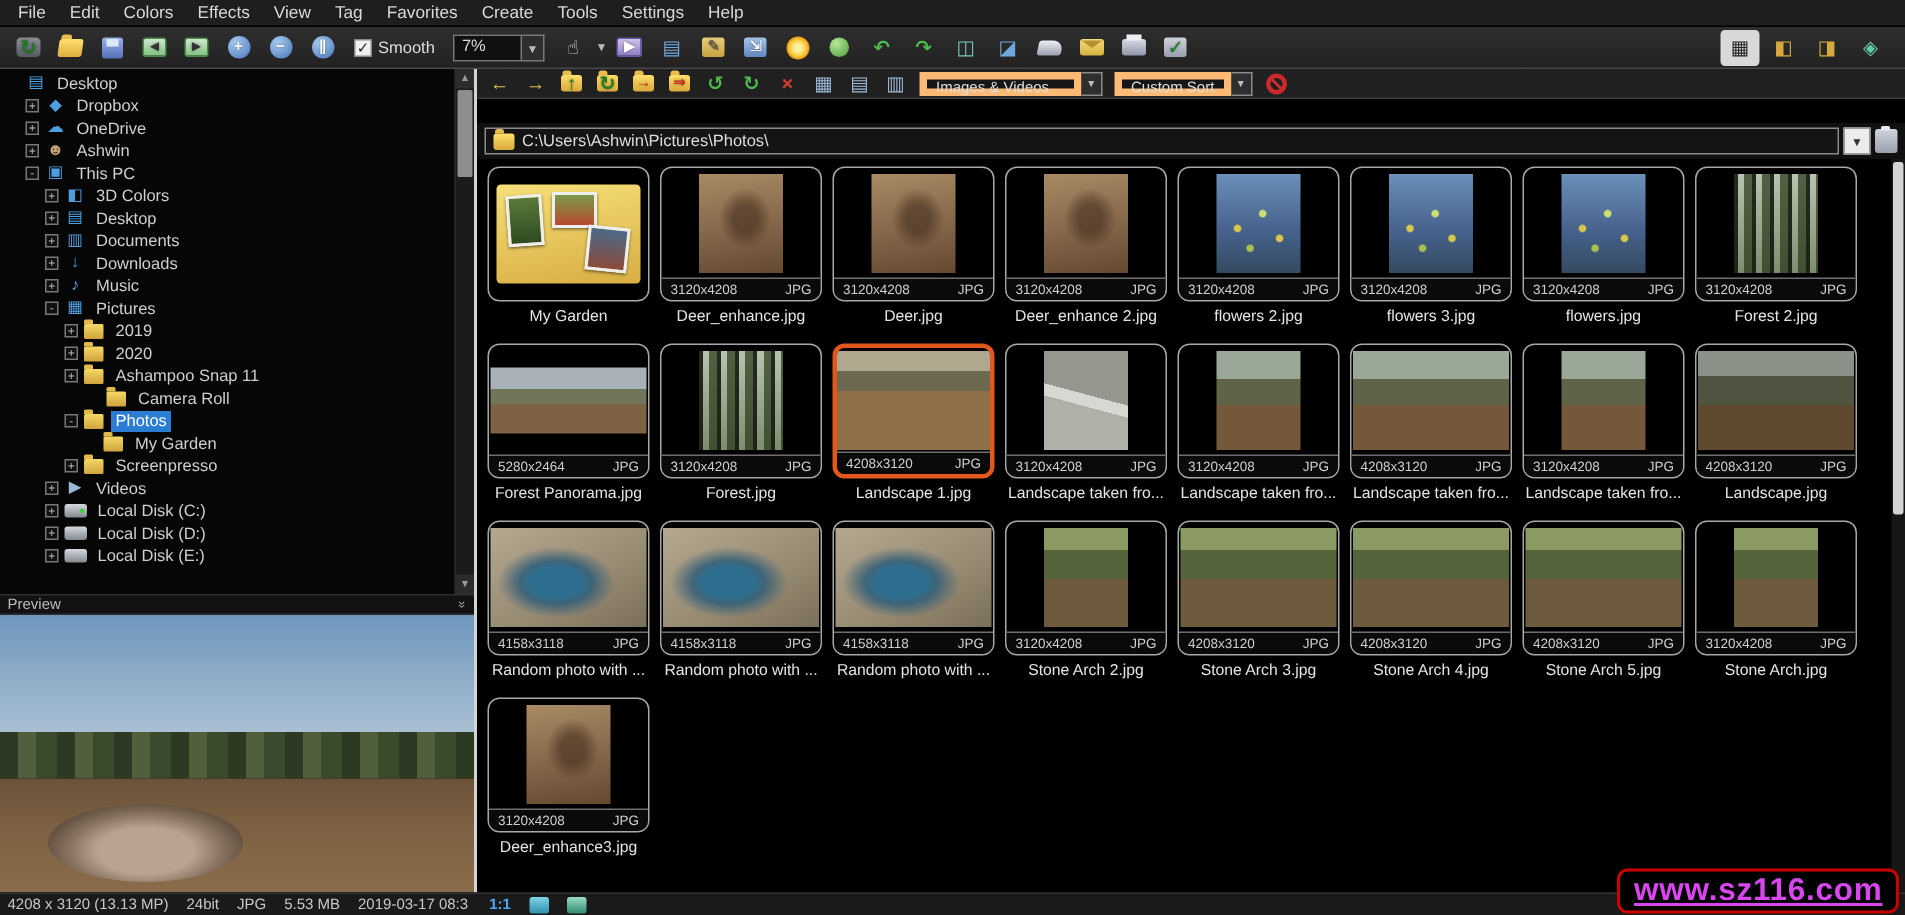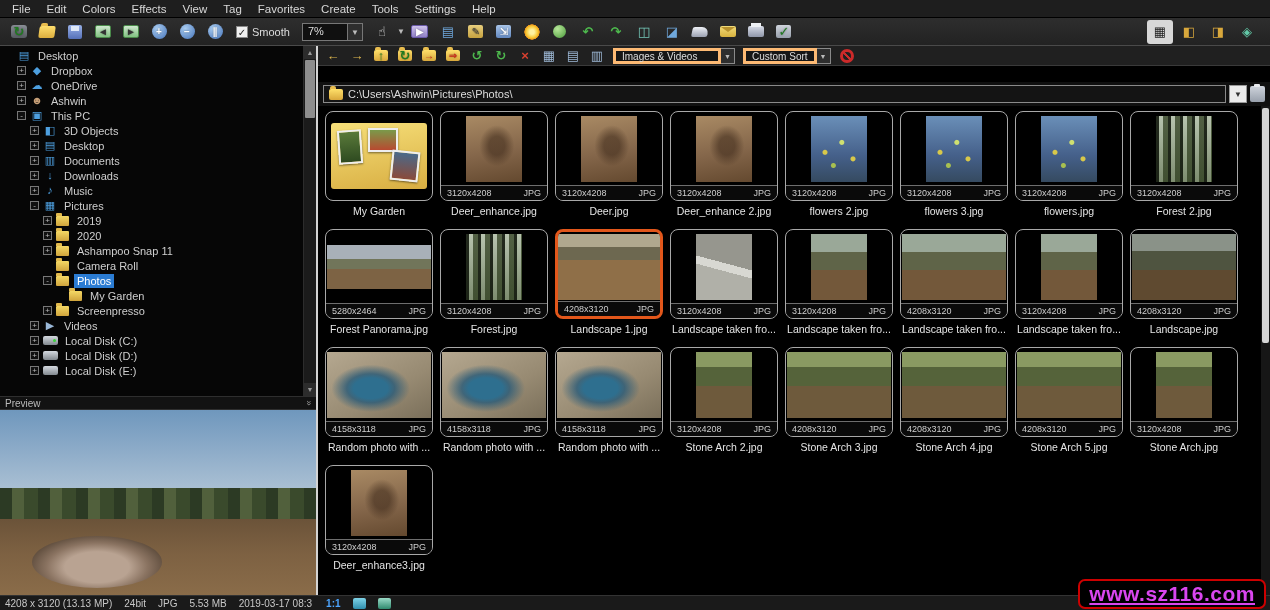--- a/index.html
+++ b/index.html
@@ -99,21 +99,21 @@
   #pimg .trees{height:17%;background:repeating-linear-gradient(90deg,#2c3a24 0 12px,#51603c 12px 24px,#3a4a2c 24px 38px);}
   #pimg .ground{height:41%;background:linear-gradient(180deg,#6b5339,#7d6142 45%,#8a6c49);position:relative;}
   #pimg .stones{position:absolute;left:10%;top:22%;width:130px;height:52px;border-radius:50%;
         background:radial-gradient(ellipse at 50% 60%,#b9a392 0 35%,#8a7361 55%,#5f4d3d 75%,transparent 78%);}
 
   
   #rightpanel{flex:1;display:flex;flex-direction:column;background:#000;min-width:0;}
   #browsertoolbar{height:20px;background:#202020;border-bottom:1px solid #3a3a3a;display:flex;
                   align-items:center;padding:0 4px;gap:2px;}
   .dd{display:flex;margin:0 3px;}
-  .ddfield{height:16px;background:#161616;border:3px solid #fdba74;color:#ddd;font-size:10px;
+  .ddfield{height:16px;background:#161616;border:5px solid #fdba74;color:#ddd;font-size:10px;
            padding:0 6px;min-width:108px;}
   .ddfield.narrow{min-width:70px;}
   .ddbtn{width:14px;height:16px;background:#2e2e2e;border:1px solid #8a8a8a;border-left:none;
          color:#bbb;font-size:7px;text-align:center;line-height:15px;}
   #addressbar{height:24px;display:flex;align-items:center;padding:2px 5px;gap:3px;background:#101010;margin-top:16px;}
   #addrfield{flex:1;height:18px;background:#141414;border:1px solid #8a8a8a;display:flex;
              align-items:center;gap:5px;padding:0 5px;}
   #addrtext{font-size:11px;color:#ddd;white-space:nowrap;}
   #addrdrop{width:18px;height:18px;background:#ececec;border:1px solid #999;color:#333;
             font-size:8px;text-align:center;line-height:17px;}
@@ -337,21 +337,21 @@
             <span class="tlabel">Ashwin</span>
           </div>
           <div class="trow" style="padding-left: 17px;">
             <span class="exp">-</span>
             <span class="tico ti-pc">▣</span>
             <span class="tlabel">This PC</span>
           </div>
           <div class="trow" style="padding-left: 30px;">
             <span class="exp">+</span>
             <span class="tico ti-cube">◧</span>
-            <span class="tlabel">3D Objects</span>
+            <span class="tlabel">3D Colors</span>
           </div>
           <div class="trow" style="padding-left: 30px;">
             <span class="exp">+</span>
             <span class="tico ti-monitor">▤</span>
             <span class="tlabel">Desktop</span>
           </div>
           <div class="trow" style="padding-left: 30px;">
             <span class="exp">+</span>
             <span class="tico ti-doc">▥</span>
             <span class="tlabel">Documents</span>
@@ -379,21 +379,21 @@
           <div class="trow" style="padding-left: 43px;">
             <span class="exp">+</span>
             <span class="tico ti-folder"></span>
             <span class="tlabel">2020</span>
           </div>
           <div class="trow" style="padding-left: 43px;">
             <span class="exp">+</span>
             <span class="tico ti-folder"></span>
             <span class="tlabel">Ashampoo Snap 11</span>
           </div>
-          <div class="trow" style="padding-left: 43px;">
+          <div class="trow" style="padding-left: 58px;">
             <span class="exp none">+</span>
             <span class="tico ti-folder"></span>
             <span class="tlabel">Camera Roll</span>
           </div>
           <div class="trow" style="padding-left: 43px;">
             <span class="exp">-</span>
             <span class="tico ti-folder"></span>
             <span class="tlabel sel">Photos</span>
           </div>
           <div class="trow" style="padding-left: 56px;">

